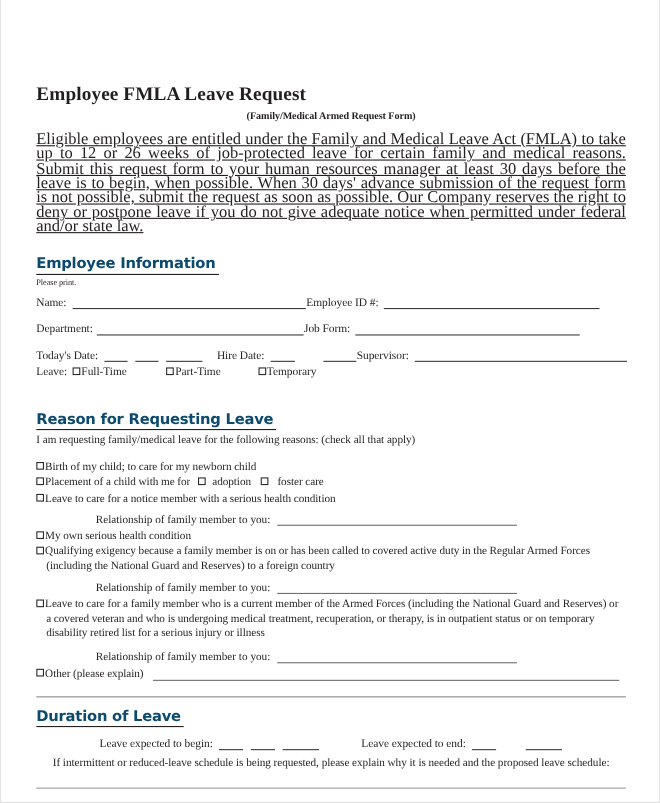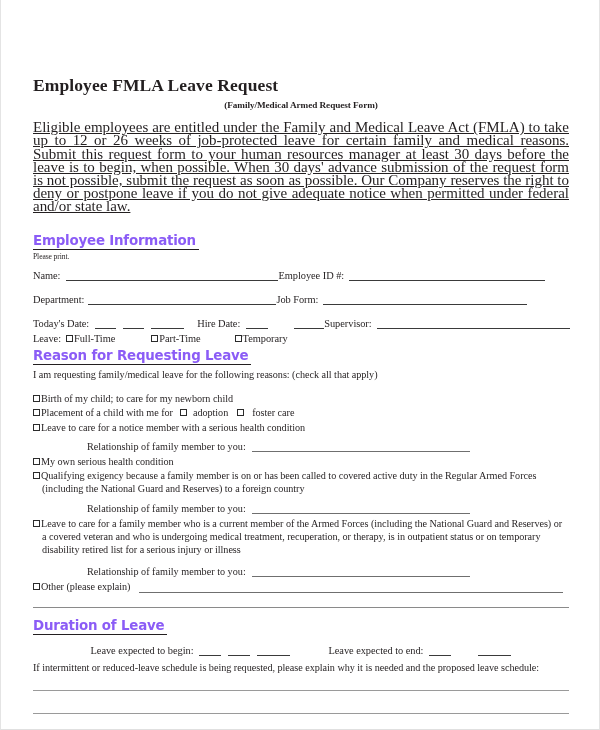--- a/index.html
+++ b/index.html
@@ -62,21 +62,21 @@
   
   .section-head {
     font-family: "DejaVu Sans", "Liberation Sans", sans-serif;
     font-weight: bold;
     font-size: 13.4px;
     letter-spacing: -0.2px;
     display: inline-block;
     border-bottom: 1.6px solid #231f20;
     padding-bottom: 1px;
     padding-right: 3px;
-    color: #8b5cf6;
+    color: #0c4a6e;
   }
   .head-wrap { margin-top: 0; }
 
   .hr-full {
     border: 0;
     border-top: 1px solid #8a8a8a;
     margin: 0;
     width: 100%;
     height: 0;
   }
@@ -168,21 +168,21 @@
     </div>
 
     <div class="line-row" style="margin-top:12px;">
       <span>Today's Date:</span><span class="ul" style="width:21px;margin-left:6px;"></span><span class="ul" style="width:21px;margin-left:7px;"></span><span class="ul" style="width:33px;margin-left:7px;"></span><span style="display:inline-block;width:13px;"></span><span>Hire Date:</span><span class="ul" style="width:22px;margin-left:6px;"></span><span style="display:inline-block;width:26px;"></span><span class="ul" style="width:30px;"></span><span>Supervisor:</span><span class="ul" style="width:193px;margin-left:5px;"></span>
     </div>
 
     <div class="line-row" style="margin-top:4px;">
       <span>Leave:</span><span style="display:inline-block;width:5px;"></span><span class="chk"></span><span>Full-Time</span><span style="display:inline-block;width:36px;"></span><span class="chk"></span><span>Part-Time</span><span style="display:inline-block;width:34px;"></span><span class="chk"></span><span>Temporary</span>
     </div>
 
-    <div class="head-wrap" style="margin-top:2px;">
+    <div class="head-wrap" style="margin-top:28px;">
       <div class="section-head">Reason for Requesting Leave</div>
     </div>
     <div class="para" style="margin-top:3px;">I am requesting family/medical leave for the following reasons: (check all that apply)</div>
 
     <div class="cb-line" style="margin-top:11px;">
       <span class="chk"></span><span>Birth of my child; to care for my newborn child</span>
     </div>
 
     <div class="cb-line">
       <span class="chk"></span><span>Placement of a child with me for</span><span style="display:inline-block;width:7px;"></span><span class="chk"></span><span style="display:inline-block;width:5px;"></span><span>adoption</span><span style="display:inline-block;width:9px;"></span><span class="chk"></span><span style="display:inline-block;width:7px;"></span><span>foster care</span>
@@ -222,21 +222,21 @@
 
     <hr class="hr-full" style="margin-top:14px;">
     <div class="head-wrap" style="margin-top:8px;">
       <div class="section-head">Duration of Leave</div>
     </div>
 
     <div class="line-row" style="margin-top:9px;text-align:center;">
       <span>Leave expected to begin:</span><span class="ul" style="width:22px;margin-left:6px;"></span><span class="ul" style="width:22px;margin-left:7px;"></span><span class="ul" style="width:33px;margin-left:7px;"></span><span style="display:inline-block;width:38px;"></span><span>Leave expected to end:</span><span class="ul" style="width:22px;margin-left:6px;"></span><span class="ul" style="width:33px;margin-left:27px;"></span>
     </div>
 
-    <div class="para" style="margin-top:5px;">If intermittent or reduced-leave schedule is being requested, please explain why it is needed and the proposed leave schedule:</div>
+    <div class="para" style="margin-top:5px;text-align:center;">If intermittent or reduced-leave schedule is being requested, please explain why it is needed and the proposed leave schedule:</div>
 
     <hr class="blank-rule" style="margin-top:16px;">
     <hr class="blank-rule" style="margin-top:22px;">
 
     <div class="head-wrap" style="margin-top:14px;">
       <div class="section-head">Employee Certification and Signature</div>
     </div>
 
   </div>
 </div>

